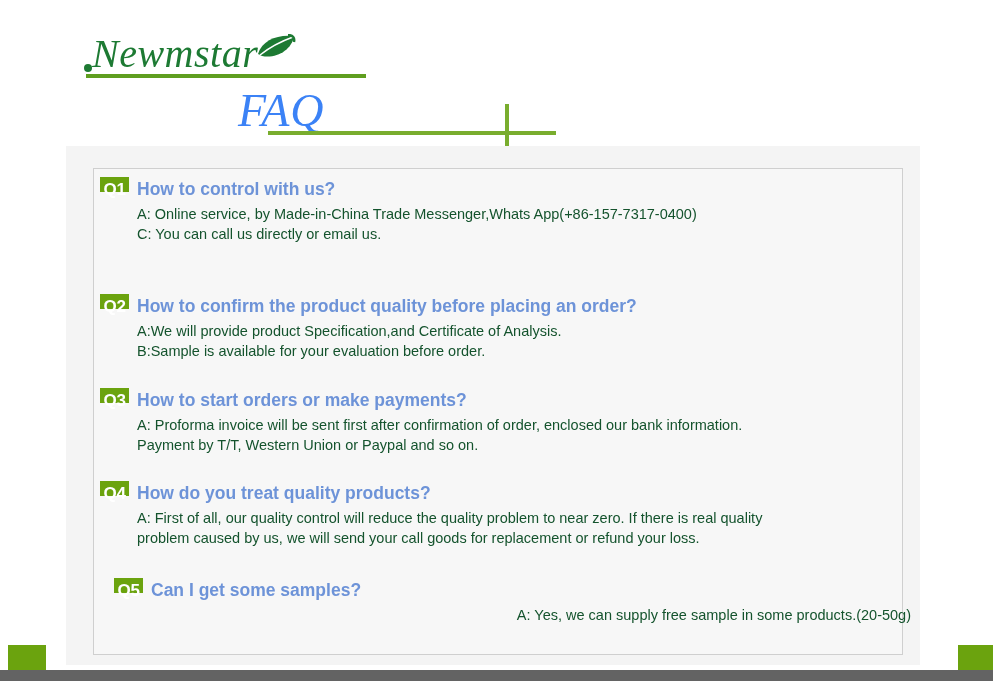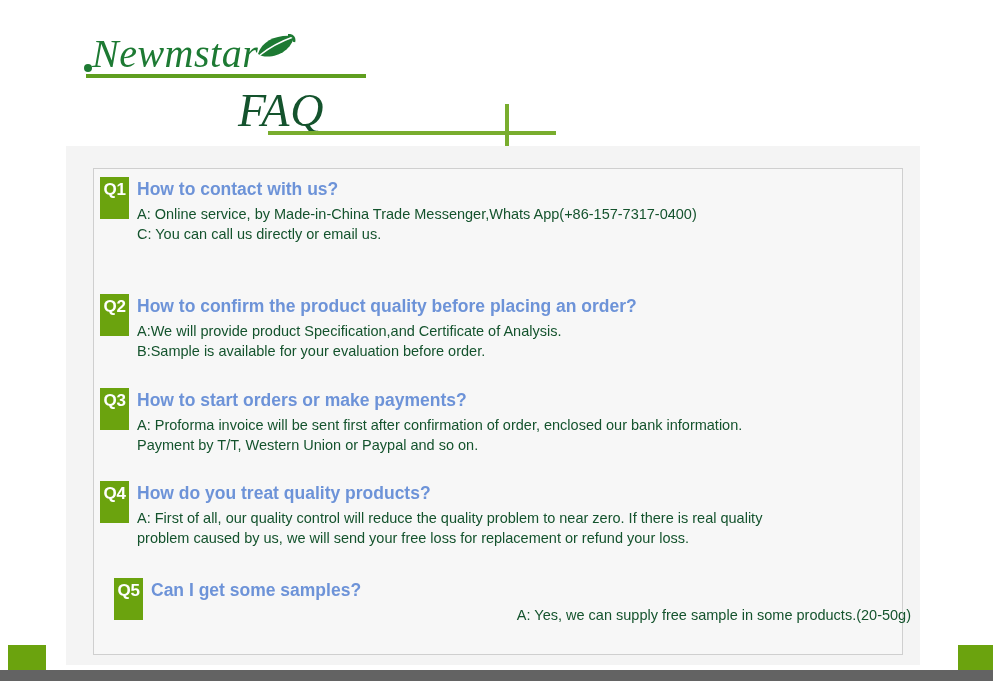--- a/index.html
+++ b/index.html
@@ -68,21 +68,21 @@
   }
 
   #faq-title {
     position: absolute;
     left: 238px;
     top: 86px;
     font-family: "Liberation Serif", serif;
     font-style: italic;
     font-size: 46px;
     line-height: 50px;
-    color: #14532d;
+    color: #3b82f6;
     letter-spacing: 1px;
   }
   #faq-underline {
     position: absolute;
     left: 268px;
     top: 131px;
     width: 288px;
     height: 4px;
     background: #79ad2e;
   }
@@ -129,21 +129,21 @@
   }
   .faq-question-row {
     position: relative;
     height: 25px;
   }
   .q-badge {
     position: absolute;
     left: 0px;
     top: 0px;
     width: 29px;
-    height: 42px;
+    height: 15px;
     background: #6ba30e;
     color: #ffffff;
     font-family: "Liberation Sans", sans-serif;
     font-weight: bold;
     font-size: 17px;
     line-height: 25px;
     text-align: center;
     letter-spacing: -0.3px;
   }
   .q-text {
@@ -217,21 +217,21 @@
   <div id="faq-cross-vertical"></div>
 </div>
 
 <div id="content-panel"></div>
 
 <div id="faq-box">
   <div id="faq-list">
       <div class="faq-item" style="top: 8px;">
         <div class="faq-question-row">
           <div class="q-badge">Q1</div>
-          <div class="q-text">How to contact with us?</div>
+          <div class="q-text">How to control with us?</div>
         </div>
         <div class="answer-block" style="top: 27px; position: absolute;">
           <div class="answer-line">A: Online service, by Made-in-China Trade Messenger,Whats App(+86-157-7317-0400)</div>
           <div class="answer-line">C: You can call us directly or email us.</div>
         </div>
       </div>
       <div class="faq-item" style="top: 125px;">
         <div class="faq-question-row">
           <div class="q-badge">Q2</div>
           <div class="q-text">How to confirm the product quality before placing an order?</div>
@@ -251,21 +251,21 @@
           <div class="answer-line">Payment by T/T, Western Union or Paypal and so on.</div>
         </div>
       </div>
       <div class="faq-item" style="top: 312px;">
         <div class="faq-question-row">
           <div class="q-badge">Q4</div>
           <div class="q-text">How do you treat quality products?</div>
         </div>
         <div class="answer-block" style="top: 27px; position: absolute;">
           <div class="answer-line">A: First of all, our quality control will reduce the quality problem to near zero. If there is real quality</div>
-          <div class="answer-line">problem caused by us, we will send your free loss for replacement or refund your loss.</div>
+          <div class="answer-line">problem caused by us, we will send your call goods for replacement or refund your loss.</div>
         </div>
       </div>
       <div class="faq-item" style="top: 409px; margin-left: 14px;">
         <div class="faq-question-row">
           <div class="q-badge">Q5</div>
           <div class="q-text">Can I get some samples?</div>
         </div>
         <div class="answer-block" style="top: 27px; position: absolute; text-align: right;">
           <div class="answer-line">A: Yes, we can supply free sample in some products.(20-50g)</div>
         </div>

